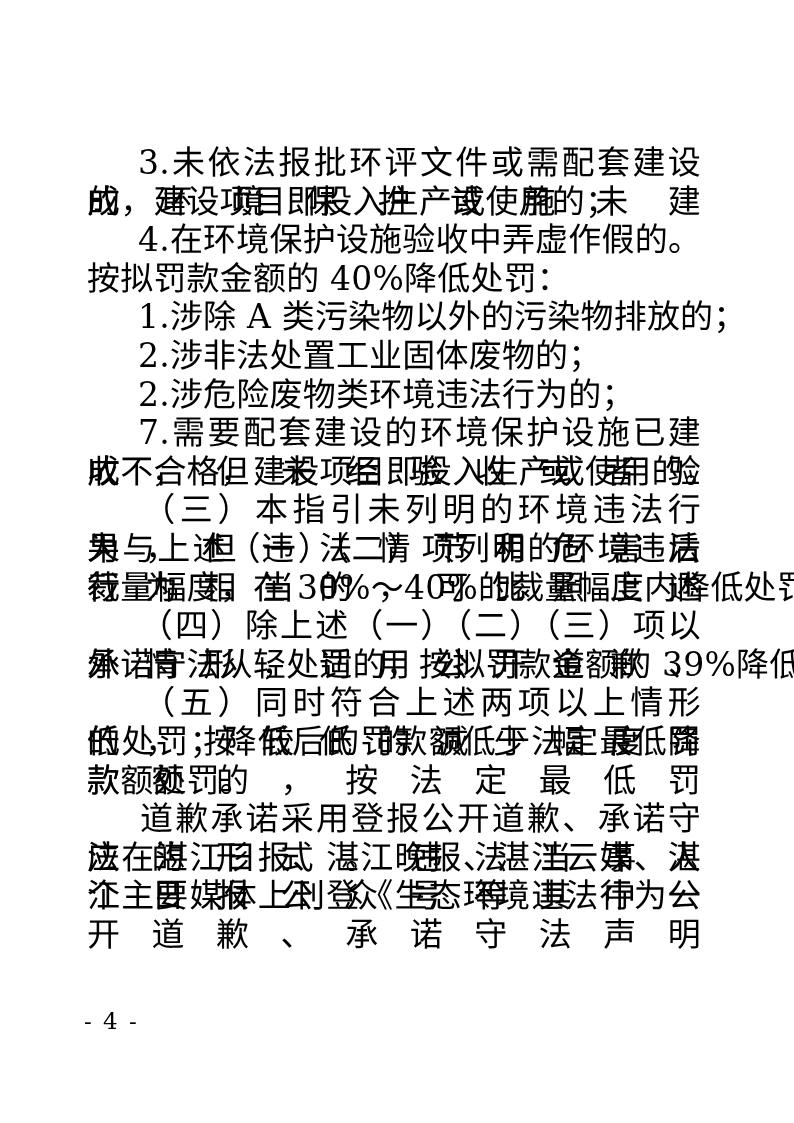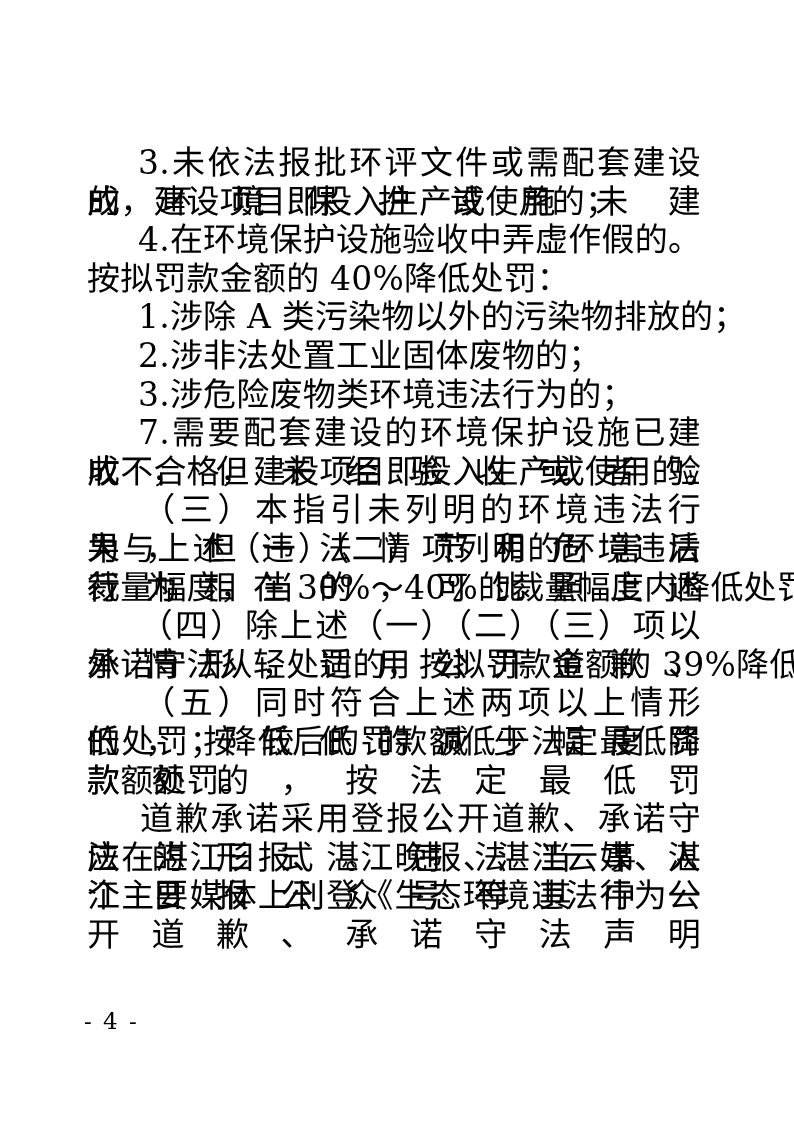--- a/index.html
+++ b/index.html
@@ -93,21 +93,21 @@
 
     <div class="line flush"><span class="ind"></span><span>4.在环境保护设施验收中弄虚作假的。</span></div>
 
 
     <div class="line flush"><span>按拟罚款金额的 40%降低处罚：</span></div>
 
     <div class="line flush"><span class="ind"></span><span>1.涉除 A 类污染物以外的污染物排放的；</span></div>
 
     <div class="line flush"><span class="ind"></span><span>2.涉非法处置工业固体废物的；</span></div>
 
-    <div class="line flush"><span class="ind"></span><span>3.涉危险废物类环境违法行为的；</span></div>
+    <div class="line flush"><span class="ind"></span><span>2.涉危险废物类环境违法行为的；</span></div>
 
     <div class="line justify"><span class="ind"></span><span>7.需要配套建设的环境保护设施已建成，但未经验收或者验</span></div>
 
     <div class="line flush"><span>收不合格，建设项目即投入生产或使用的。</span></div>
 
     <div class="line justify"><span class="ind"></span><span>（三）本指引未列明的环境违法行为，但违法情节和危害后</span></div>
 
     <div class="line justify"><span>果与上述（一）（二）项列明的环境违法行为相当的，可比照上述</span></div>
 
     <div class="line flush"><span>裁量幅度，在 30%～40%的裁量幅度内降低处罚金额。</span></div>

